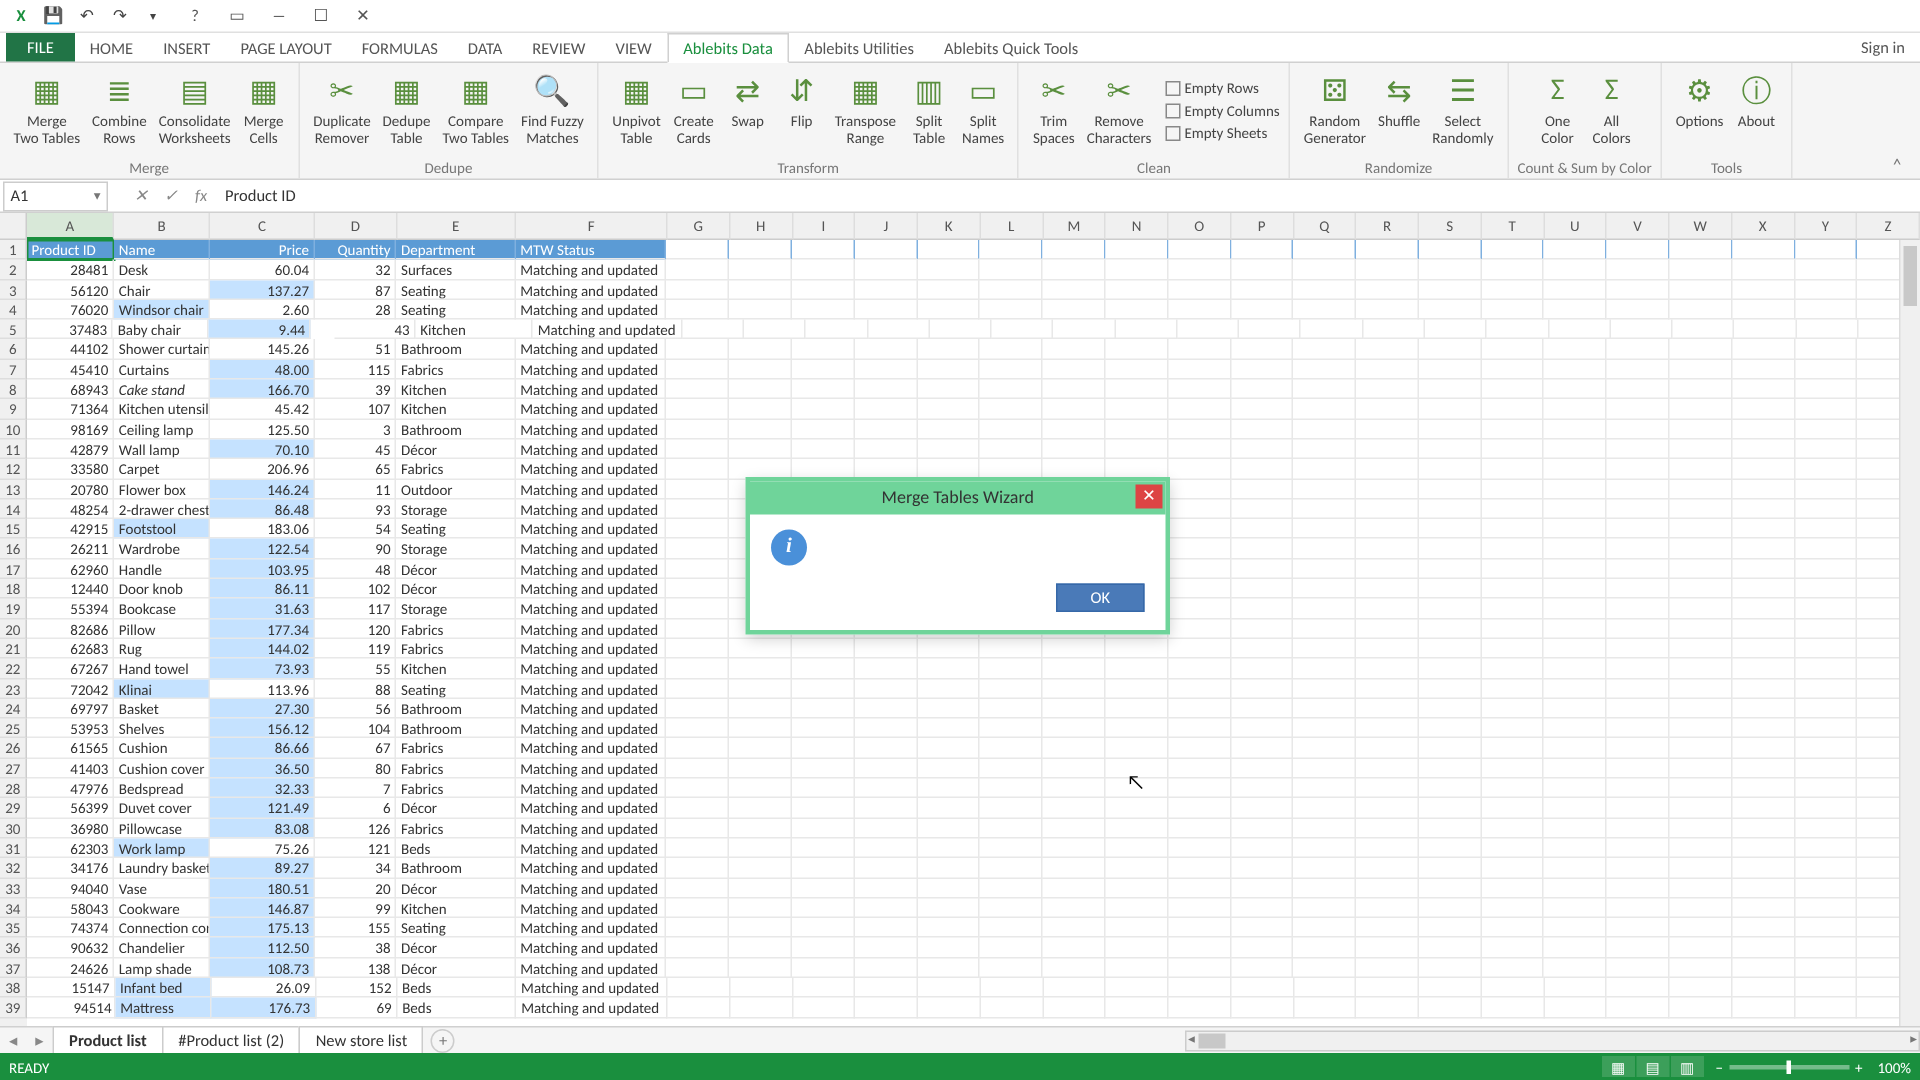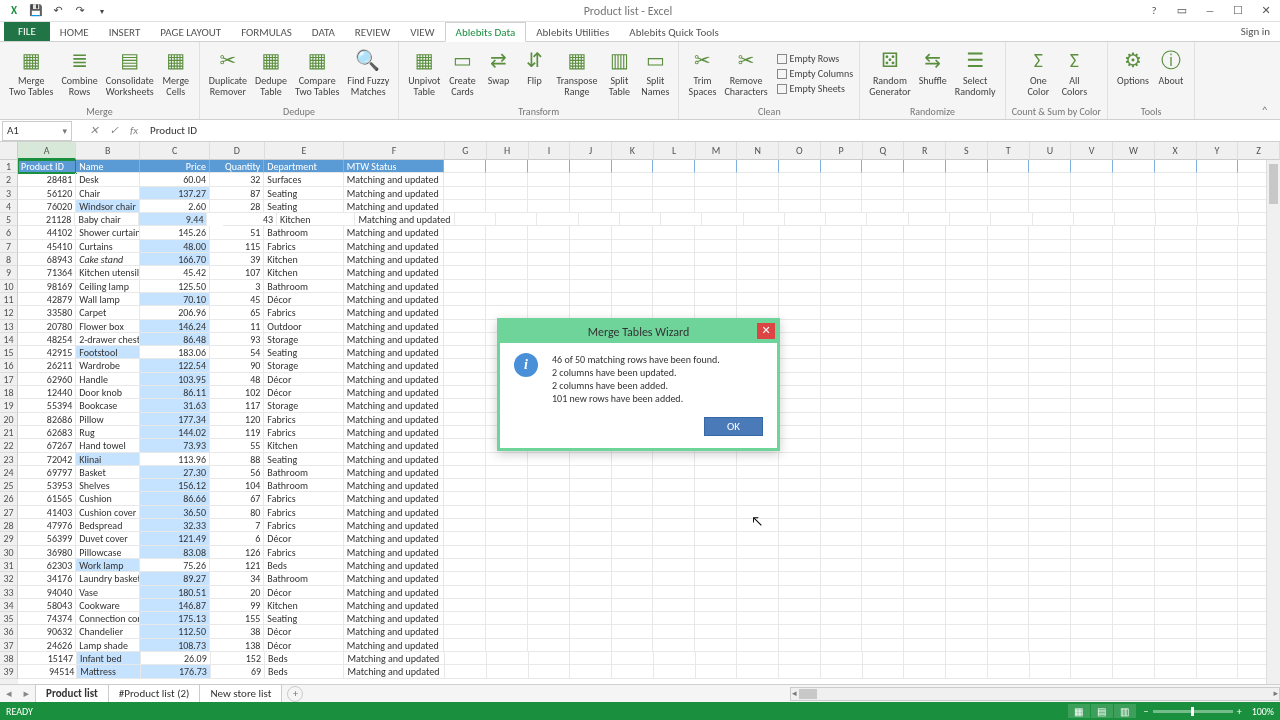--- a/index.html
+++ b/index.html
@@ -92,21 +92,20 @@
 <body>
 
 <div class="titlebar">
   <div class="qa">
     <div class="qa-btn" style="color:#1a8f3e;font-weight:bold;">X</div>
     <div class="qa-btn">💾</div>
     <div class="qa-btn">↶</div>
     <div class="qa-btn">↷</div>
     <div class="qa-btn" style="font-size:8px;">▾</div>
   </div>
-  <div class="title">Product list - Excel</div>
   <div class="win-ctrl">
     <div class="win-btn">?</div>
     <div class="win-btn">▭</div>
     <div class="win-btn">―</div>
     <div class="win-btn">☐</div>
     <div class="win-btn">✕</div>
   </div>
 </div>
 
 <div class="tabs">
@@ -458,21 +457,21 @@
             <div class="cell" style="width: 43px;"></div>
             <div class="cell" style="width: 43px;"></div>
             <div class="cell" style="width: 43px;"></div>
             <div class="cell" style="width: 43px;"></div>
             <div class="cell" style="width: 43px;"></div>
             <div class="cell" style="width: 43px;"></div>
             <div class="cell" style="width: 43px;"></div>
             <div class="cell" style="width: 43px;"></div>
           </div>
           <div class="row">
-            <div class="cell tr" style="width: 60px;">21128</div>
+            <div class="cell tr" style="width: 60px;">37483</div>
             <div class="cell" style="width: 66px;">Baby chair</div>
             <div class="cell tr hl" style="width: 72px;">9.44</div>
             <div class="cell tr" style="width: 56px; margin-left: 16px;">43</div>
             <div class="cell" style="width: 82px;">Kitchen</div>
             <div class="cell" style="width: 104px;">Matching and updated</div>
             <div class="cell" style="width: 43px;"></div>
             <div class="cell" style="width: 43px;"></div>
             <div class="cell" style="width: 43px;"></div>
             <div class="cell" style="width: 43px;"></div>
             <div class="cell" style="width: 43px;"></div>
@@ -1487,26 +1486,20 @@
 </div>
 
 <div class="dialog-mask">
   <div class="dialog">
     <div class="dlg-title">
       <span>Merge Tables Wizard</span>
       <div class="dlg-close">✕</div>
     </div>
     <div class="dlg-body">
       <div class="dlg-icon">i</div>
-      <div class="dlg-text" id="dlg-lines">
-          <div>46 of 50 matching rows have been found.</div>
-          <div>2 columns have been updated.</div>
-          <div>2 columns have been added.</div>
-          <div>101 new rows have been added.</div>
-        </div>
     </div>
     <div class="dlg-btns">
       <button class="dlg-ok">OK</button>
     </div>
   </div>
 </div>
 
 <div class="cursor">↖</div>
 
 </body></html>

